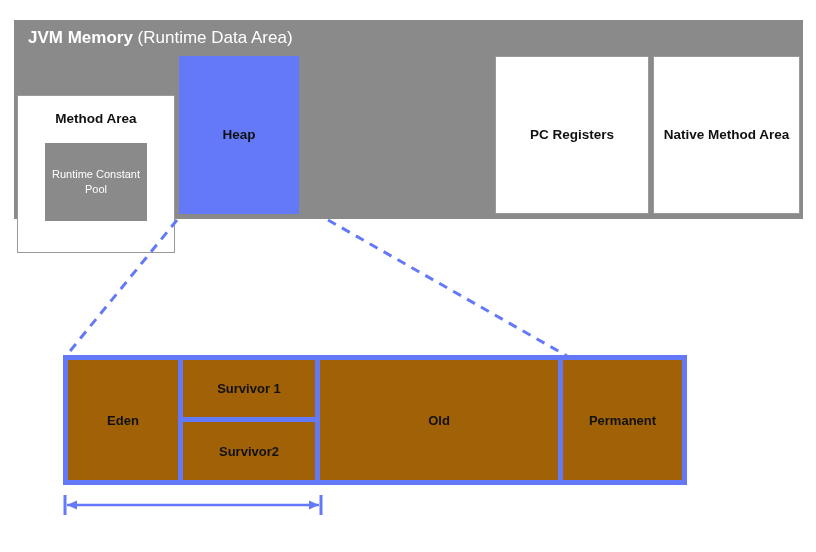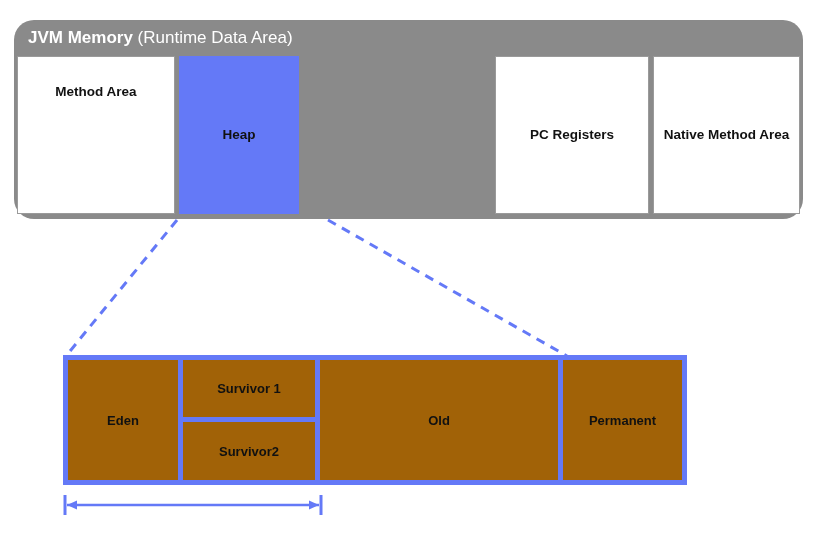--- a/index.html
+++ b/index.html
@@ -19,21 +19,20 @@
 
   
   #jvm-frame {
     position: absolute;
     left: 14px;
     top: 20px;
     width: 789px;
     height: 199px;
     background: #8a8a8a;
     box-sizing: border-box;
-    border-radius: 20px;
   }
 
   #jvm-header {
     position: absolute;
     left: 0;
     top: 0;
     width: 100%;
     height: 35px;
     line-height: 35px;
     padding-left: 14px;
@@ -70,22 +69,23 @@
     line-height: 1.35;
   }
   .jvm-cell.heap {
     background: #6479f7;
     border: 1px solid #6479f7;
   }
 
   
   #cell-method-area {
     display: block;
-    padding-top: 26px;
-    box-sizing: border-box;
+    padding-top: 14px;
+    box-sizing: border-box;
+    margin-top: 39px;
   }
   #method-area-label {
     text-align: center;
     font-size: 13.5px;
     font-weight: bold;
     color: #111111;
   }
   #runtime-constant-pool {
     margin: 15px auto 0 auto;
     width: 102px;
@@ -208,20 +208,21 @@
 <div id="jvm-frame">
 
   <div id="jvm-header">
     <span class="t-bold">JVM Memory</span><span class="t-reg"> (Runtime Data Area)</span>
   </div>
 
   <div id="jvm-row">
 
     <div class="jvm-cell" id="cell-method-area" style="left:0px; width:158px;">
       <div id="method-area-label">Method Area</div>
+      <div id="runtime-constant-pool">Runtime Constant Pool</div>
     </div>
 
     <div class="jvm-cell heap" style="left:162px; width:120px;">
       <span>Heap</span>
     </div>
 
 
     <div class="jvm-cell" style="left:478px; width:154px;text-align:center;">
       <span>PC Registers</span>
     </div>

